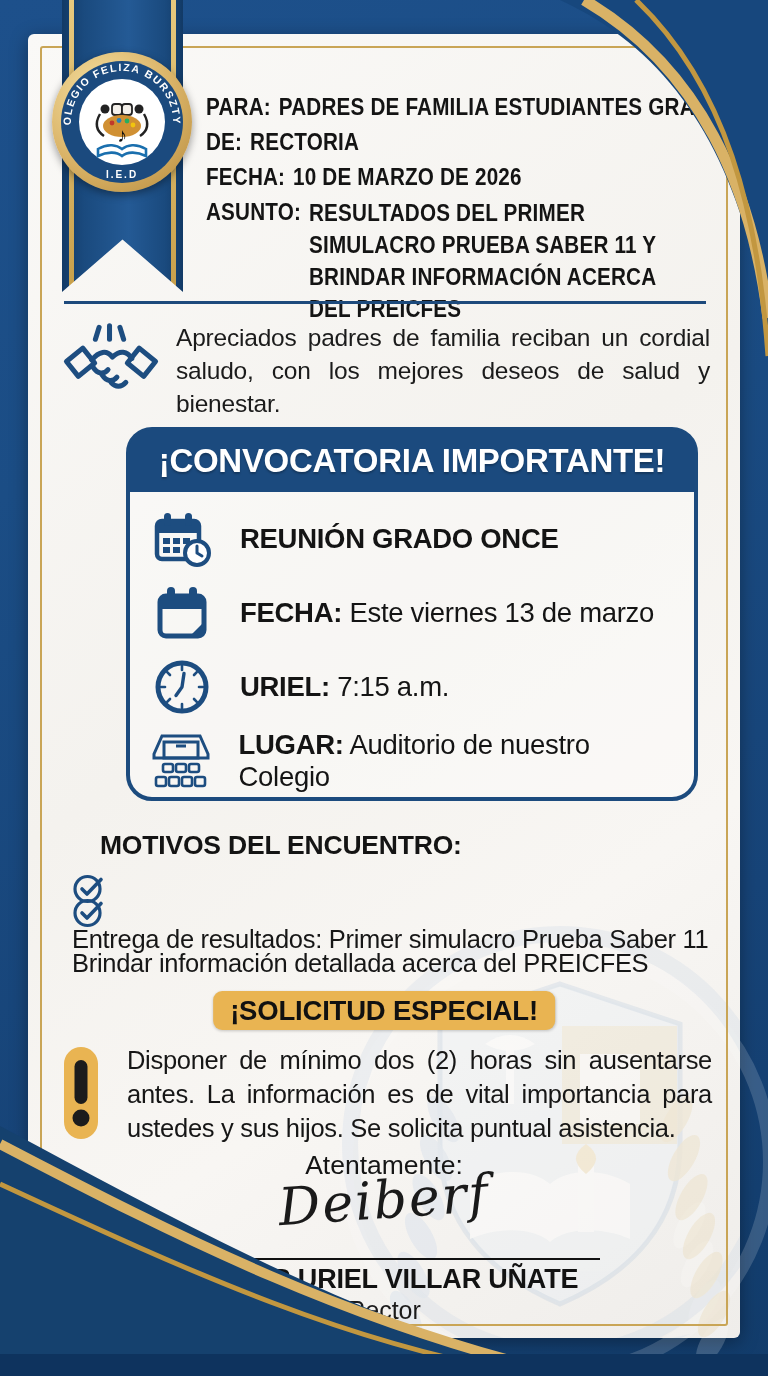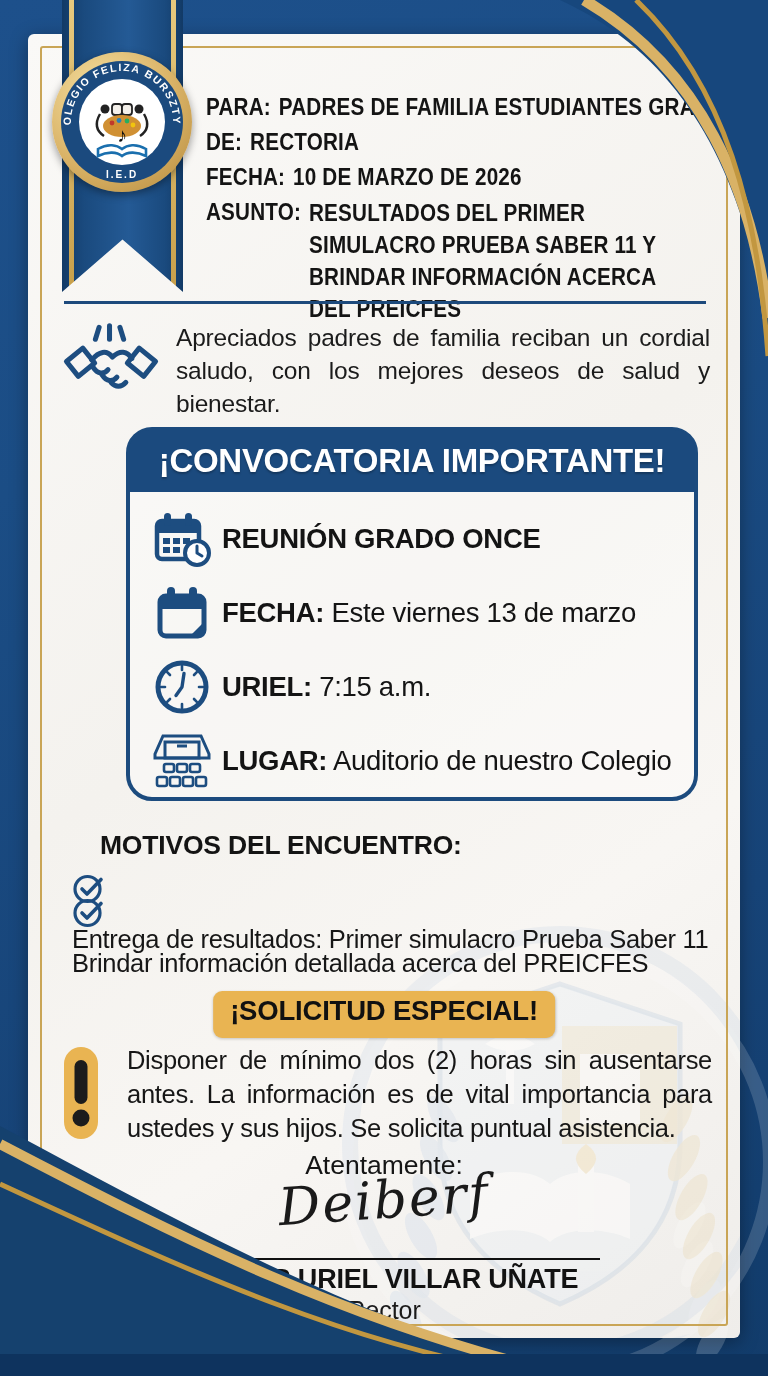--- a/index.html
+++ b/index.html
@@ -53,36 +53,36 @@
   .icon-box { flex:0 0 auto; }
 
   
   .convo { position:absolute; left:70px; top:393px; width:572px; height:374px;
            border:4px solid #1c4b7e; border-radius:26px; background:rgba(255,255,255,.35);margin-left:28px; }
   .convo-head { height:62px; background:#1b4a7e; border-radius:20px 20px 0 0; margin:-1px -1px 0 -1px;
            display:flex; align-items:center; justify-content:center;
            color:#fff; font-weight:bold; font-size:33px; letter-spacing:-.3px;
            text-shadow:0 2px 2px rgba(0,0,0,.25); }
   .convo-rows { padding:10px 16px 6px 20px; }
-  .convo-row { display:flex; align-items:center; gap:8px; height:74px; }
+  .convo-row { display:flex; align-items:center; gap:26px; height:74px; }
   .convo-row .ctext { font-size:27.5px; color:#141414; letter-spacing:-.3px; }
   .convo-row .clbl { font-weight:bold; }
   .cicon { width:64px; display:flex; justify-content:center; }
 
   
   .motivos-title { position:absolute; left:72px; top:796px; font-size:26.5px; font-weight:bold;
                    color:#141414; letter-spacing:-.2px; }
   .bullet { position:absolute; left:44px; width:642px; display:flex; gap:14px; align-items:flex-start; }
   .bullet.b1 { top:836px;flex-direction:column; } .bullet.b2 { top:860px;flex-direction:column; }
   .bullet .btxt { font-size:25.5px; line-height:33px; color:#161616; letter-spacing:-.3px; }
   .bullet .icon-box { padding-top:2px; }
 
   
   .pill { position:absolute; left:50%; transform:translateX(-50%); top:957px;
-          background:#e9b452; border-radius:9px; padding:4px 17px 11px;
+          background:#e9b452; border-radius:9px; padding:4px 17px 3px;
           font-size:27.5px; font-weight:bold; color:#111; letter-spacing:-.2px;
           box-shadow:0 1px 3px rgba(0,0,0,.2); }
   .special { position:absolute; left:32px; top:1009px; width:652px; display:flex; gap:25px; }
   .special .stxt { font-size:25.5px; line-height:34px; color:#161616; text-align:justify; letter-spacing:-.3px; }
 
   
   .atent { position:absolute; left:0; right:0; top:1116px; text-align:center;
            font-size:26.5px; color:#151515; }
   .signature { position:absolute; left:0; right:0; top:1136px; text-align:center;
            font-family:"DejaVu Serif", serif; font-style:italic; font-size:52px; color:#1a1a1a;

